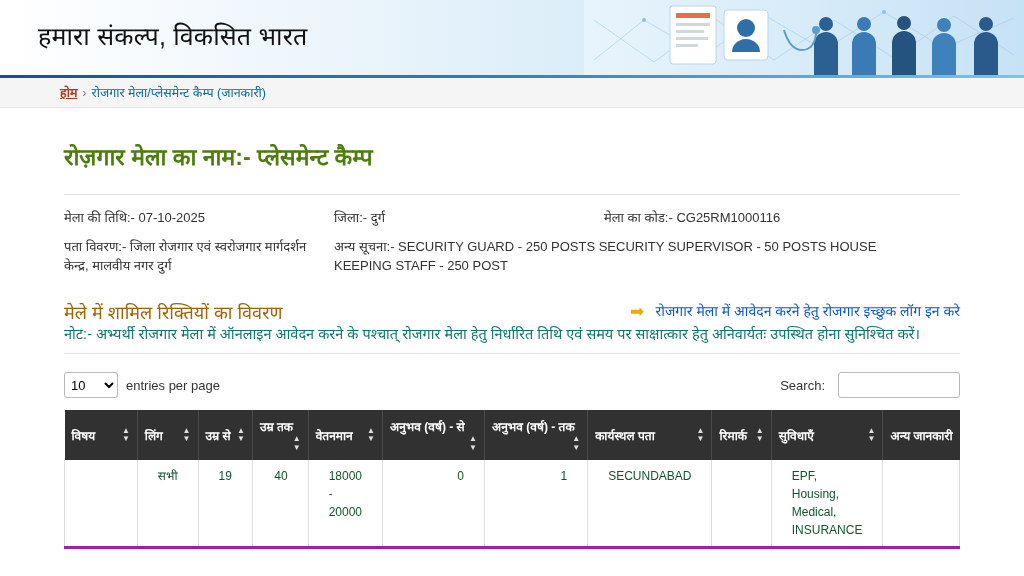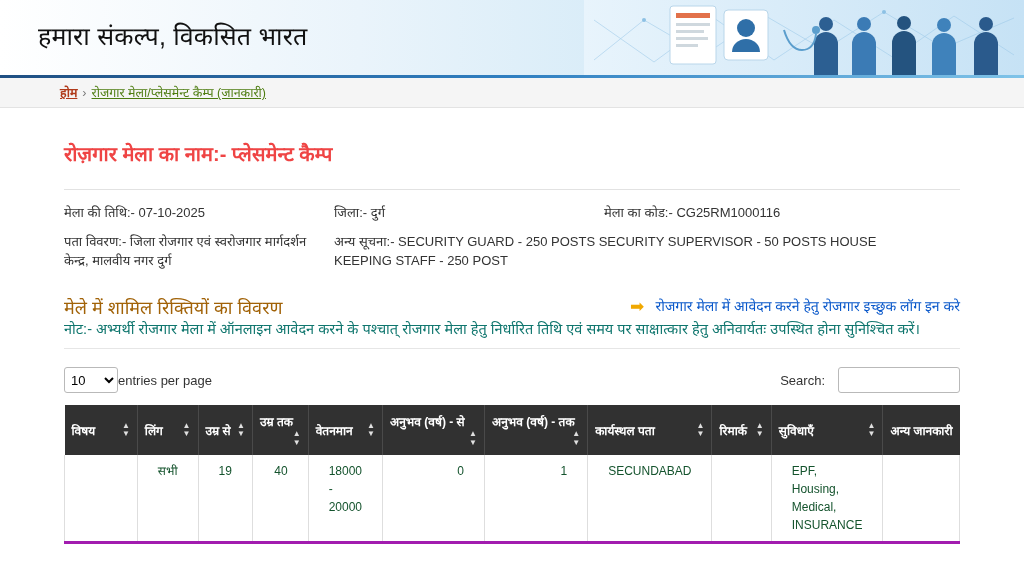--- a/index.html
+++ b/index.html
@@ -41,30 +41,30 @@
     height: 30px;
     background: #f5f5f5;
     border-bottom: 1px solid #e3e3e3;
     display: flex;
     align-items: center;
     padding-left: 60px;
     font-size: 12.5px;
   }
   .crumb-home { color: #b03a1a; font-weight: bold; }
   .crumb-sep { color: #777; margin: 0 5px; }
-  .crumb-current { color: #4d7c0f; text-decoration: underline; }
+  .crumb-current { color: #0369a1; }
 
   
   .page {
     padding: 0 64px;
   }
   .page-title {
-    font-size: 20px;
+    font-size: 23px;
     font-weight: bold;
-    color: #ef4444;
+    color: #4d7c0f;
     padding-top: 32px;
     padding-bottom: 22px;
     border-bottom: 1px solid #e2e2e2;
   }
 
   .meta {
     padding-top: 14px;
     font-size: 13px;
     color: #333;
     line-height: 1.45;
@@ -126,21 +126,21 @@
   }
   .entries-select {
     width: 54px;
     height: 26px;
     font-size: 13px;
     font-family: "Liberation Sans", sans-serif;
     border: 1px solid #b9b9b9;
     border-radius: 3px;
     background: #fff;
     padding: 0 2px;
-    margin-right: 0;
+    margin-right: 8px;
   }
   .search-wrap {
     display: flex;
     align-items: center;
     font-size: 13px;
     color: #333;
   }
   .search-label { margin-right: 13px; }
   .search-input {
     width: 122px;

